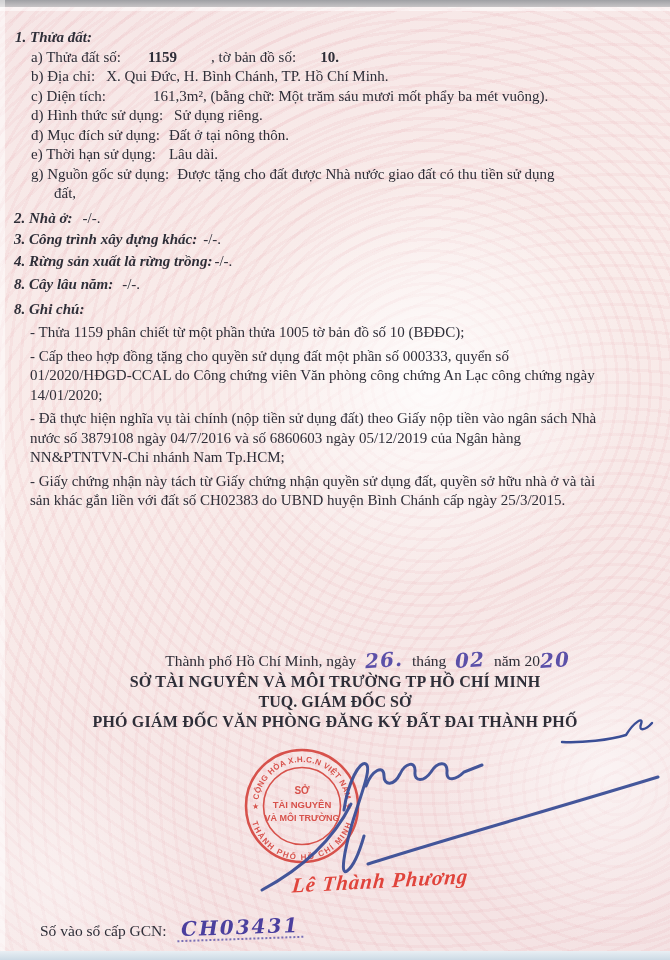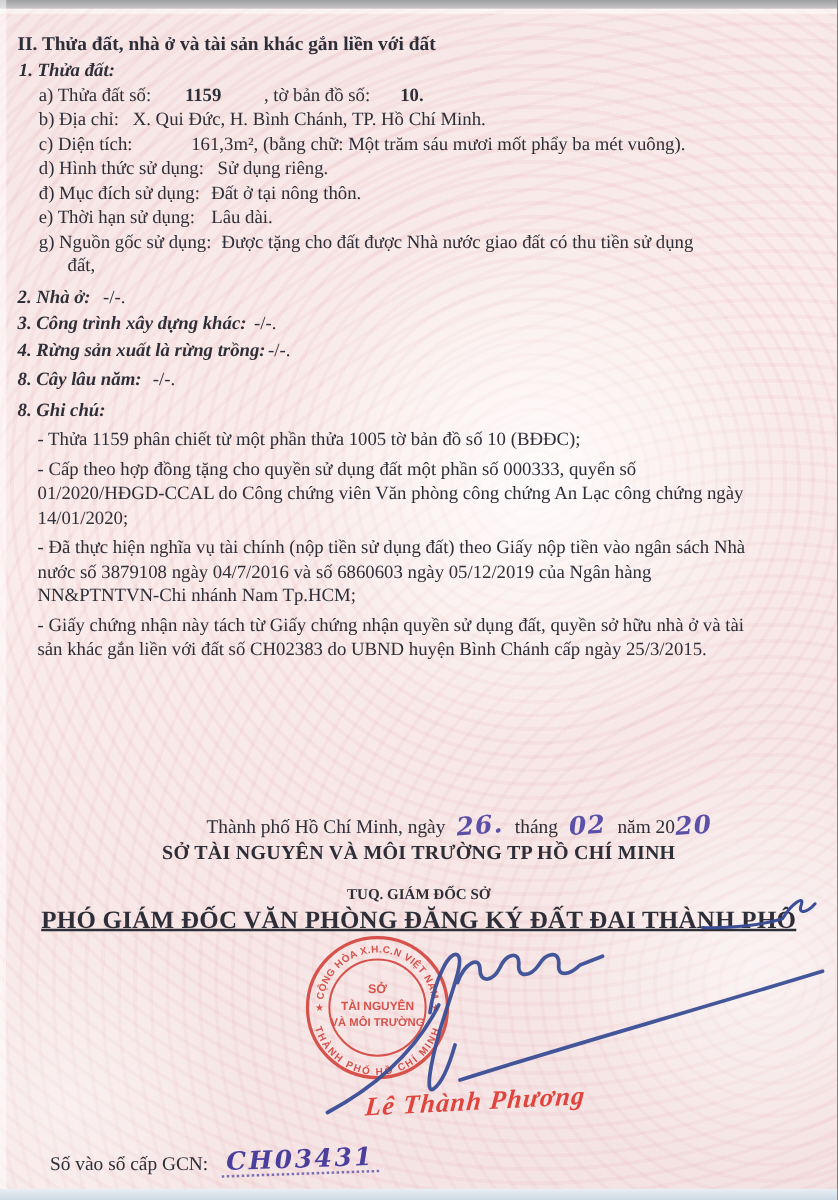--- a/index.html
+++ b/index.html
@@ -34,22 +34,22 @@
 
   .signoff{position:absolute;left:0;right:0;top:649px;text-align:center;}
   .dateline{font-size:15.5px;margin-left:70px;white-space:nowrap;}
   .hand{
     display:inline-block;font-family:"DejaVu Serif",serif;font-style:italic;font-weight:bold;
     color:#5b50a8;font-size:20px;line-height:1;letter-spacing:1px;
     transform:rotate(-4deg);position:relative;top:1px;margin:0 5px;
   }
   .hand.year{margin-left:0px;}
   .org{font-weight:bold;font-size:16px;letter-spacing:.2px;margin-top:3px;}
-  .t1{font-weight:bold;font-size:12px;margin-top:16px;}
-  .t2{font-weight:bold;font-size:20px;margin-top:2px;letter-spacing:.2px;text-decoration:underline;}
+  .t1{font-weight:bold;font-size:16px;margin-top:2px;}
+  .t2{font-weight:bold;font-size:16px;margin-top:2px;letter-spacing:.2px;}
 
   .seal{position:absolute;left:242px;top:746px;width:120px;height:120px;opacity:.92;}
   .sig{position:absolute;left:248px;top:730px;width:420px;height:198px;}
   .initials{position:absolute;left:560px;top:712px;width:95px;height:36px;}
   .signer{
     position:absolute;left:292px;top:869px;width:170px;text-align:center;
     font-style:italic;font-weight:bold;font-size:21px;color:#e0443c;
     transform:rotate(-3deg) skewX(-8deg);letter-spacing:1px;white-space:nowrap;
   }
   .footer{position:absolute;left:40px;top:919px;font-size:15.5px;}
@@ -62,21 +62,20 @@
 </style>
 </head>
 <body>
 
 <div class="page">
   <div class="edge-top"></div>
   <div class="edge-top2"></div>
   <div class="edge-left"></div>
 
   <div class="content">
-    <div class="h2title">II. Thửa đất, nhà ở và tài sản khác gắn liền với đất</div>
 
     <div class="rows">
       <div class="shead" style="margin-left:-16px">1. Thửa đất:</div>
 
       <div class="row">
         <span>a) Thửa đất số:</span><span class="gap" style="width:27px"></span><b class="v">1159</b><span class="gap" style="width:34px"></span><span>, tờ bản đồ số:</span><span class="gap" style="width:24px"></span><b class="v">10.</b>
       </div>
 
       <div class="row">
         <span>b) Địa chỉ:</span><span class="gap" style="width:11px"></span><span>X. Qui Đức, H. Bình Chánh, TP. Hồ Chí Minh.</span>

